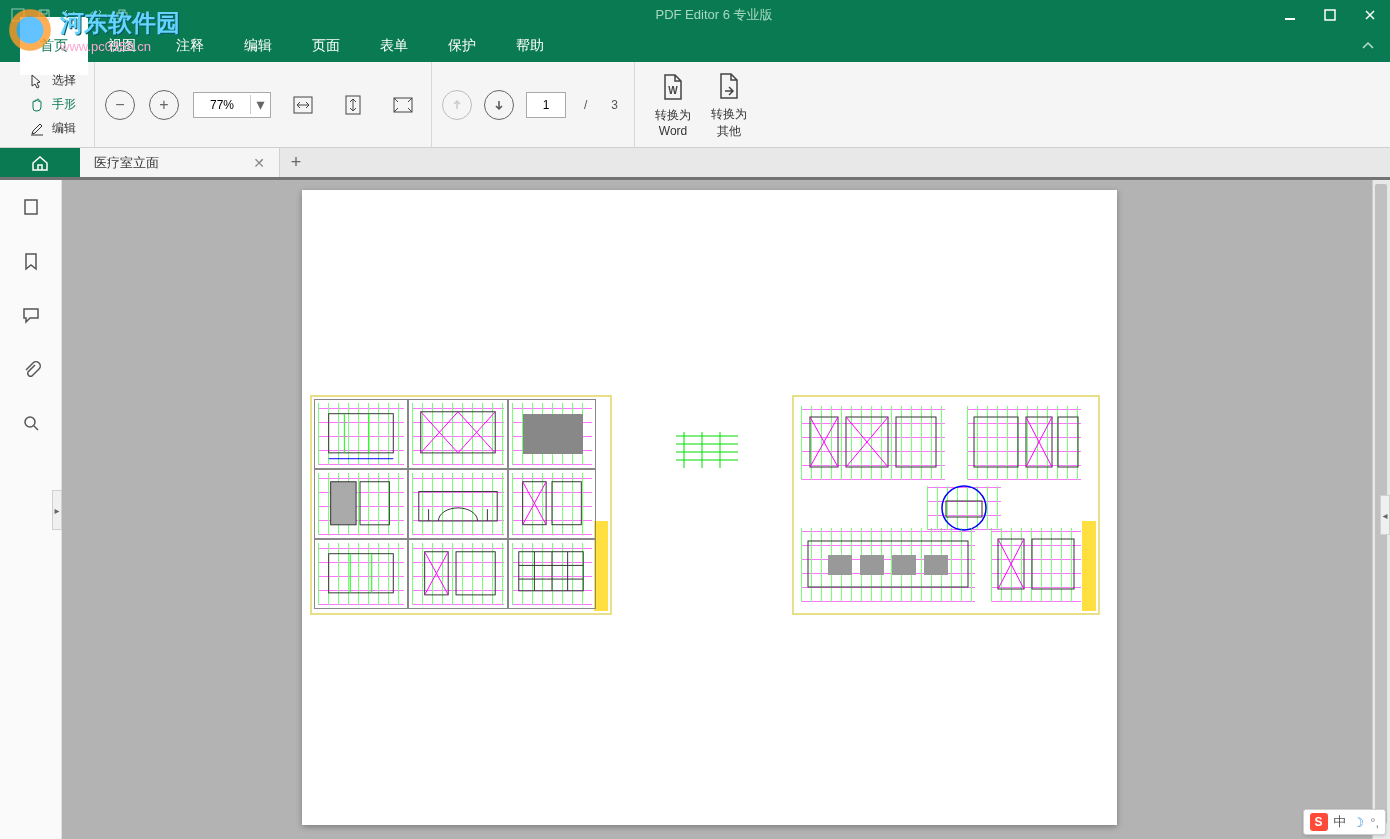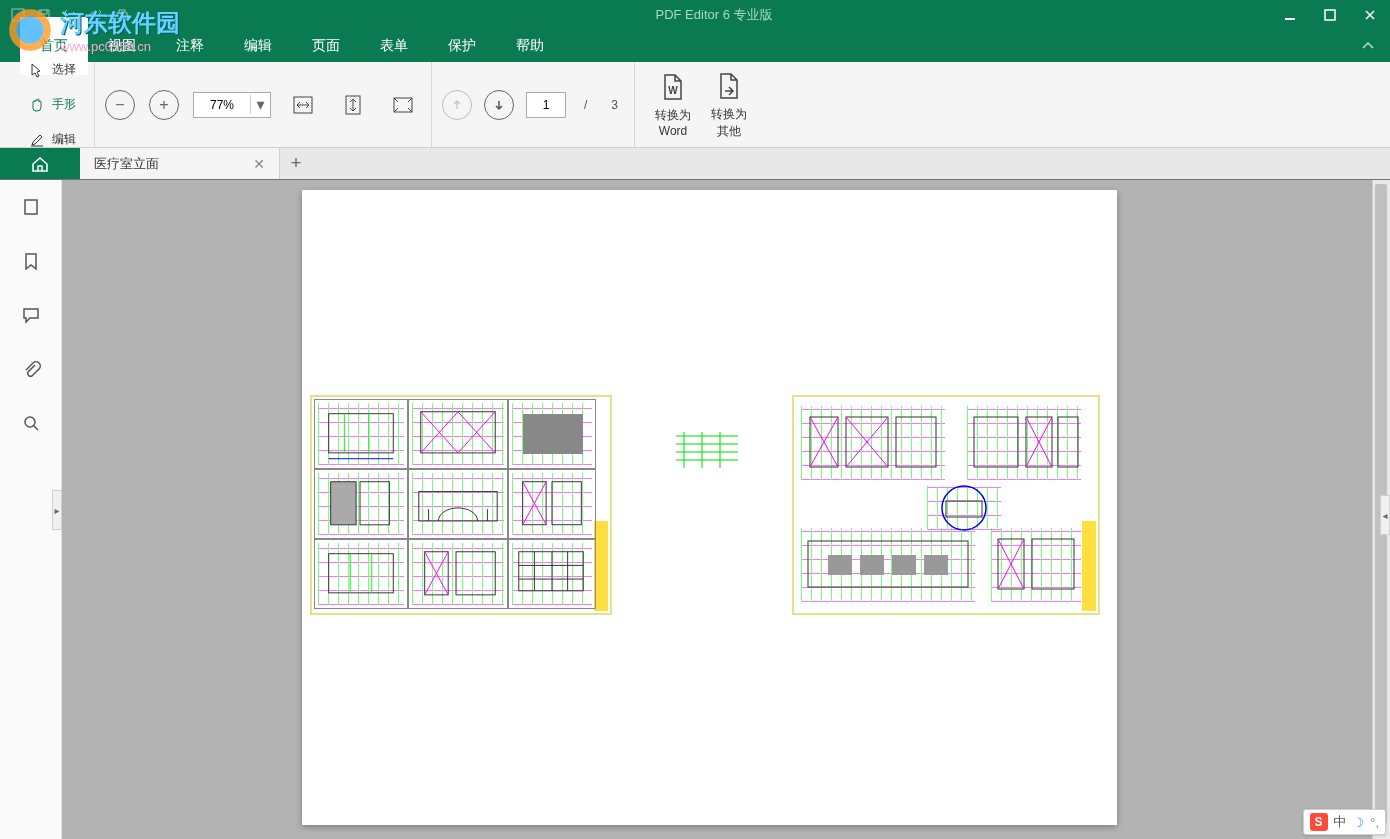--- a/index.html
+++ b/index.html
@@ -16,35 +16,35 @@
 
 .menubar { height: 32px; background: #0a7a52; display: flex; align-items: center; padding-left: 20px; color: #fff; font-size: 14px; }
 .menu-item { padding: 20px 20px; cursor: pointer; }
 .menu-item.active { background: #fff; color: #0a7a52; }
 .menu-collapse { margin-left: auto; padding: 6px 14px; color: #b8e0d0; cursor: pointer; }
 
 
 .ribbon { height: 86px; background: #f5f5f5; border-bottom: 1px solid #d0d0d0; display: flex; align-items: center; padding: 0 10px; }
 .rib-group { display: flex; align-items: center; padding: 0 10px; height: 100%; border-right: 1px solid #d8d8d8; }
 .rib-group:last-child { border-right: none; }
-.rib-vert { display: flex; flex-direction: column; gap: 13px; padding: 4px 6px; }
+.rib-vert { display: flex; flex-direction: column; gap: 2px; padding: 4px 6px; }
 .rib-small { display: flex; align-items: center; gap: 6px; font-size: 12px; color: #333; cursor: pointer; padding: 2px 2px; }
 .rib-small-icon { width: 18px; height: 18px; display: flex; align-items: center; justify-content: center; }
 .rib-big { display: flex; flex-direction: column; align-items: center; justify-content: center; gap: 4px; padding: 4px 10px; cursor: pointer; font-size: 12px; color: #333; text-align: center; }
 .rib-big-icon { width: 32px; height: 32px; display: flex; align-items: center; justify-content: center; }
 .zoom-combo { display: flex; align-items: center; border: 1px solid #aaa; background: #fff; height: 26px; width: 78px; }
 .zoom-combo input { border: none; width: 56px; text-align: center; font-size: 12px; outline: none; }
 .zoom-combo .dd { width: 20px; text-align: center; color: #666; cursor: pointer; border-left: 1px solid #ccc; }
 .circ-btn { width: 30px; height: 30px; border: 1.5px solid #666; border-radius: 50%; display: flex; align-items: center; justify-content: center; cursor: pointer; color: #666; font-size: 16px; }
 .page-box { width: 40px; height: 26px; border: 1px solid #aaa; text-align: center; font-size: 12px; }
 .page-info { font-size: 12px; color: #555; margin: 0 6px; }
 .rib-icon-btn { width: 36px; height: 36px; display: flex; align-items: center; justify-content: center; cursor: pointer; color: #444; }
 
 
-.tabstrip { height: 32px; background: #e8e8e8; display: flex; align-items: stretch; border-bottom: 1px solid #737373; }
+.tabstrip { height: 32px; background: #e8e8e8; display: flex; align-items: stretch; border-bottom: 3px solid #737373; }
 .home-tab { width: 80px; background: #0a7a52; display: flex; align-items: center; justify-content: center; color: #fff; cursor: pointer; }
 .doc-tab { background: #f5f5f5; border-right: 1px solid #d0d0d0; display: flex; align-items: center; padding: 0 10px 0 14px; font-size: 13px; color: #333; min-width: 200px; justify-content: space-between; }
 .doc-tab .close { color: #888; cursor: pointer; font-size: 14px; padding: 0 4px; }
 .add-tab { width: 32px; display: flex; align-items: center; justify-content: center; color: #666; cursor: pointer; font-size: 18px; }
 
 
 .main { display: flex; height: 659px; background: #fff; }
 .side-rail { width: 62px; background: #fafafa; border-right: 1px solid #e0e0e0; display: flex; flex-direction: column; align-items: center; padding-top: 14px; gap: 28px; position: relative; }
 .rail-btn { width: 26px; height: 26px; color: #555; cursor: pointer; display: flex; align-items: center; justify-content: center; }
 .rail-toggle { position: absolute; right: -1px; top: 310px; width: 10px; height: 40px; background: #f0f0f0; border: 1px solid #d0d0d0; display: flex; align-items: center; justify-content: center; font-size: 10px; color: #666; cursor: pointer; }

